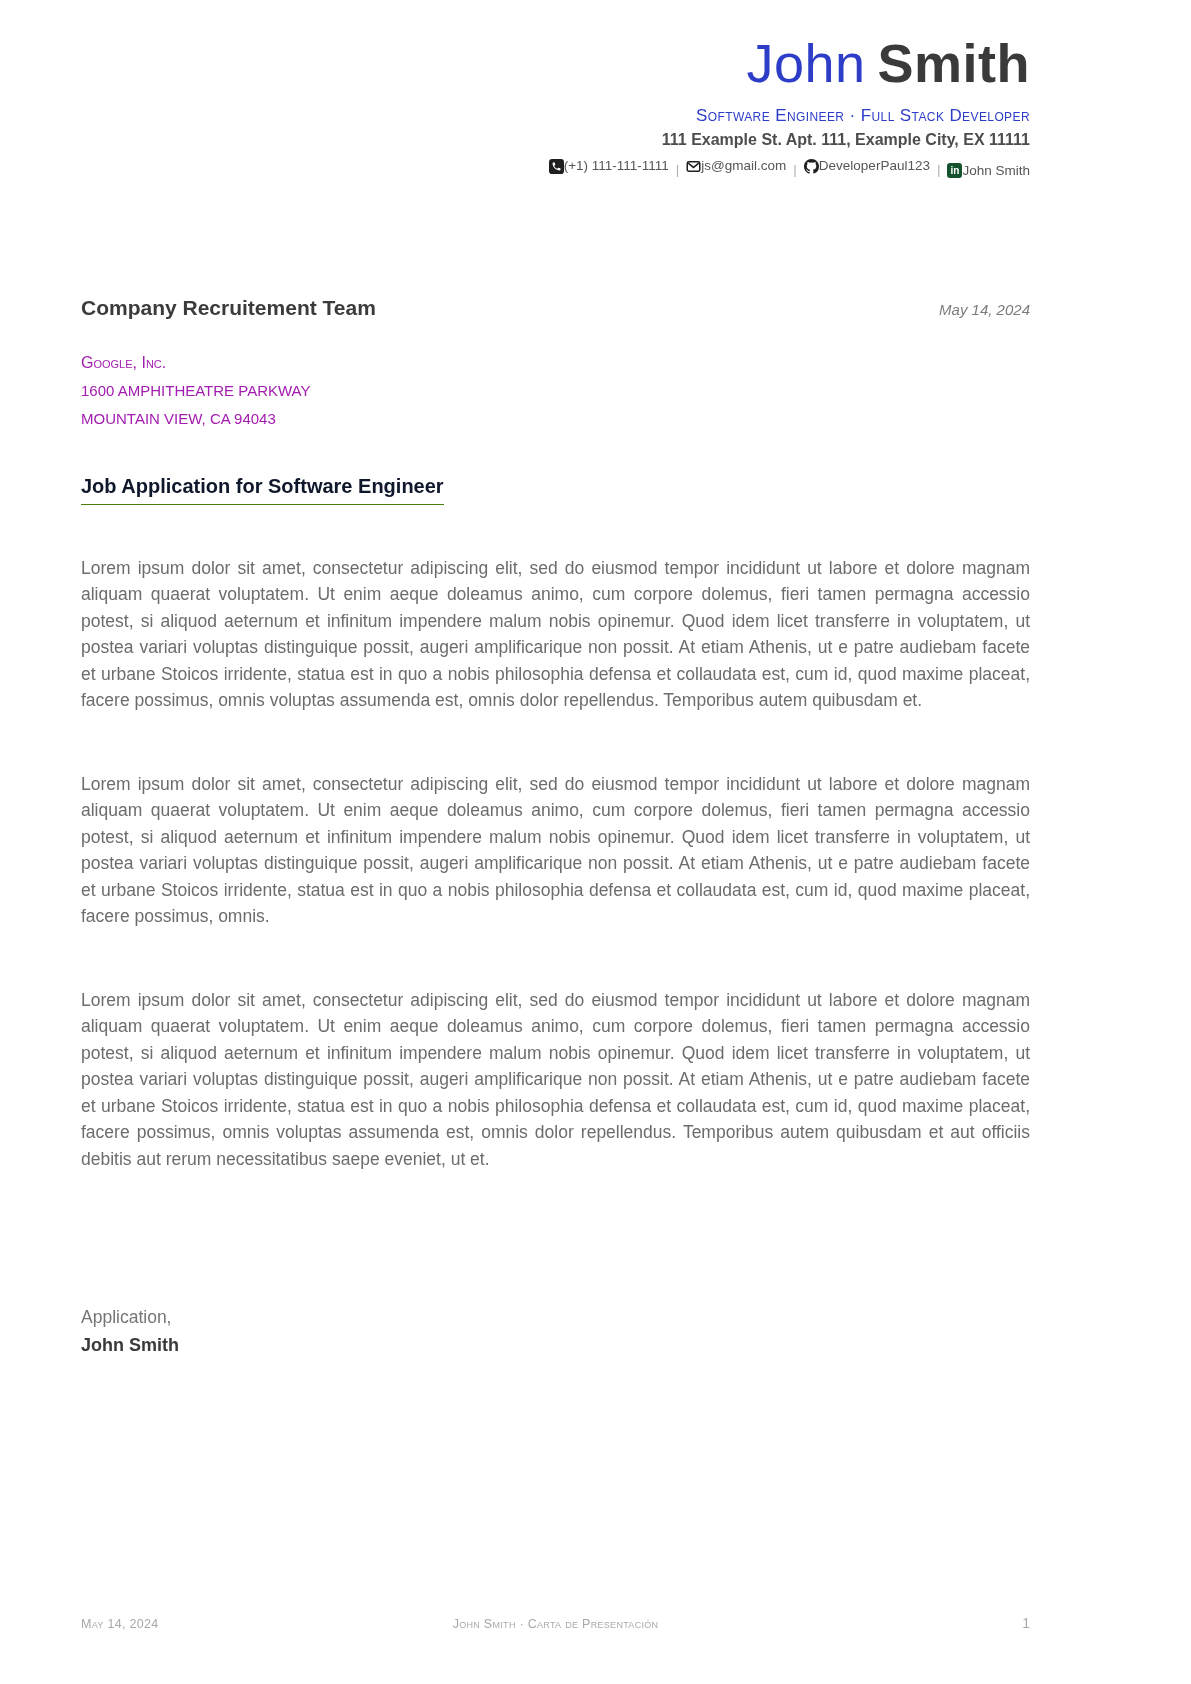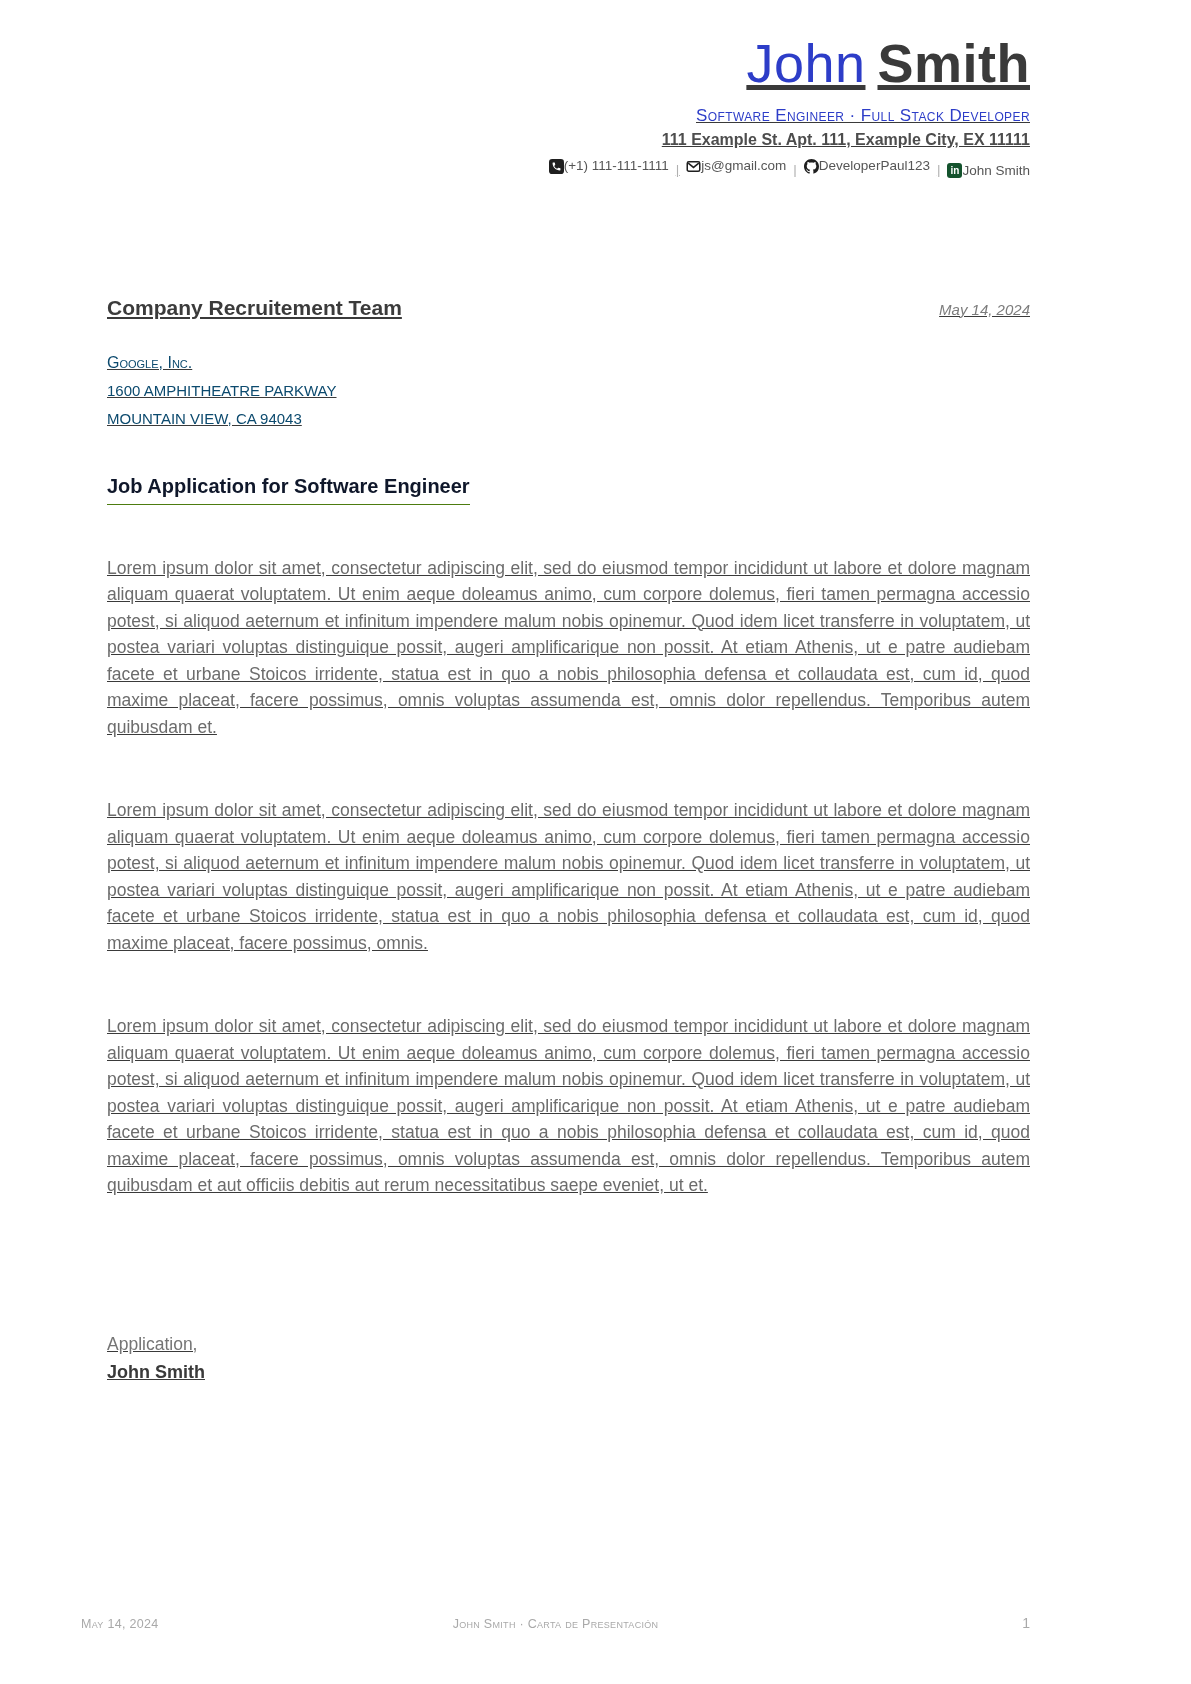--- a/index.html
+++ b/index.html
@@ -11,22 +11,21 @@
   }
   .page {
     position: relative;
     width: 1191px;
     height: 1684px;
     margin: 0 auto;
     background: #ffffff;
     overflow: hidden;
   }
   .content {
-    padding: 36px 161px 0 107px;
-    text-decoration: underline;
+    padding: 36px 161px 0 81px;
   }
 
   
   .header { text-align: right; }
   .name-line {
     font-size: 54px;
     line-height: 1.0;
     letter-spacing: 0.5px;
     white-space: nowrap;
   }
@@ -91,21 +90,21 @@
     color: #3b3b3b;
     line-height: 26px;
   }
   .letter-date {
     font-style: italic;
     font-size: 15px;
     color: #7c7c7c;
   }
   .company-block {
     margin-top: 28px;
-    color: #0c4a6e;
+    color: #a21caf;
     font-size: 15px;
     line-height: 28px;
   }
   .company-name { font-variant: small-caps; font-size: 16px; }
   .subject-wrap { margin-top: 40px; }
   .subject {
     display: inline-block;
     font-size: 20px;
     font-weight: 700;
     color: #0f172a;

